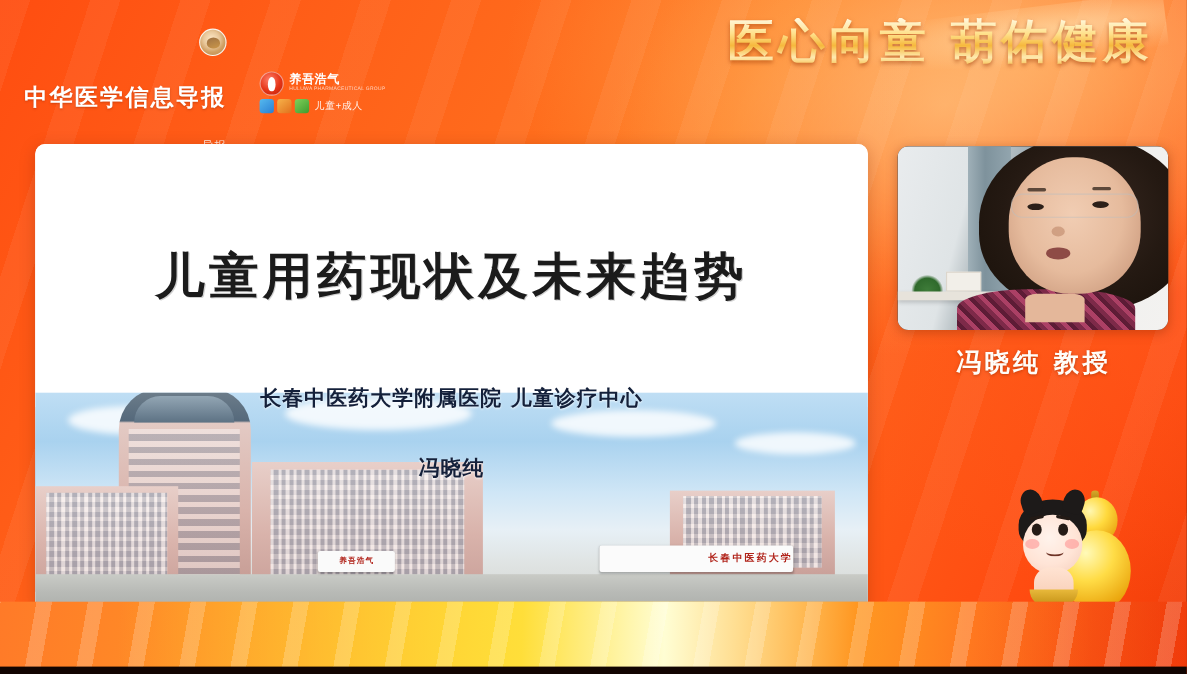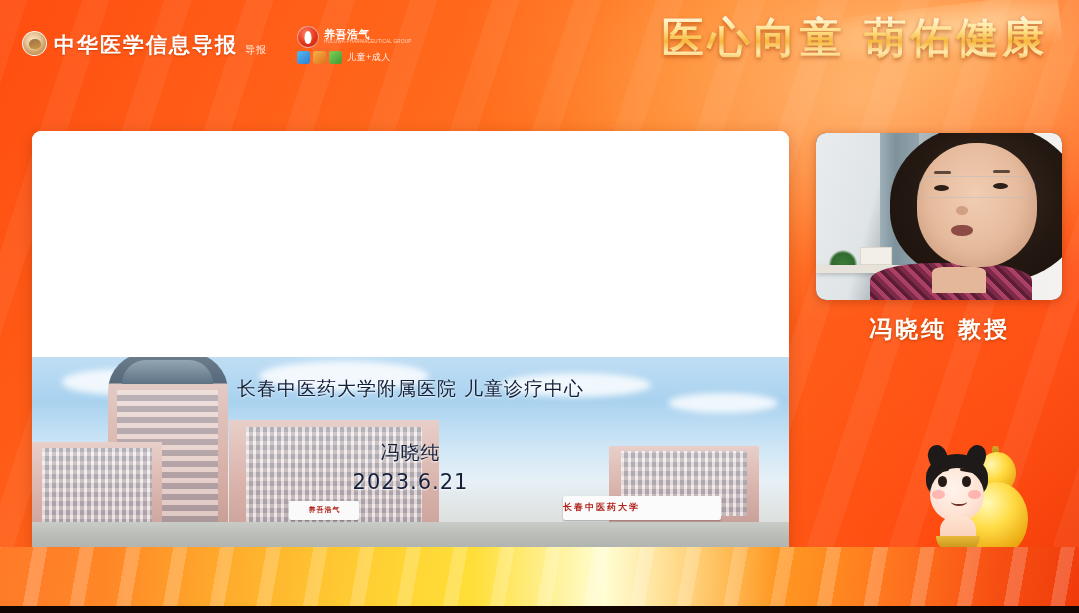--- a/index.html
+++ b/index.html
@@ -32,21 +32,21 @@
     position:absolute; right:-90px; top:-120px;
     width:620px; height:430px;
     background:radial-gradient(ellipse at center, rgba(255,205,140,.55) 0%, rgba(255,180,100,.22) 45%, rgba(255,160,80,0) 72%);
     transform:rotate(-16deg);
     pointer-events:none;
   }
 
   
   #logos{ position:absolute; left:22px; top:26px; display:flex; align-items:center; gap:30px; }
 
-  .logo1{ display:flex; align-items:flex-start; gap:7px; }
+  .logo1{ display:flex; align-items:flex-end; gap:23px;flex-direction:column; }
   .logo1 .seal{
     width:25px;height:25px;border-radius:50%;
     background:radial-gradient(circle at 45% 38%, #ffe9c8 0%, #e8c79a 38%, #cf9f63 62%, #b9854a 100%);
     border:1.6px solid rgba(255,255,255,.88);
     position:relative; flex:none;
   }
   .logo1 .seal:after{
     content:""; position:absolute; left:50%; top:50%;
     width:12px;height:10px; transform:translate(-50%,-50%);
     border-radius:50% 50% 45% 45%;
@@ -150,47 +150,47 @@
     content:""; position:absolute; left:12%; top:4%; right:12%; height:13%;
     background:linear-gradient(180deg,#93a6b4,#5d7284);
     border-radius:30px 30px 0 0;
   }
   #ground{
     position:absolute; left:0;right:0;bottom:0;height:18%;
     background:linear-gradient(180deg,#c9cbc6 0%, #b8bab6 45%, #a9aca8 100%);
   }
   #sign{
     position:absolute; right:9%; bottom:19%;
-    width:158px; height:24px;
+    width:176px; height:24px;
     background:#fbfbfb; border-radius:2px;
-    display:flex; align-items:center; justify-content:flex-start;
+    display:flex; align-items:center; justify-content:flex-end;
     box-shadow:0 1px 2px rgba(0,0,0,.25);
   }
   #sign span{ font-size:9px; color:#b1241b; letter-spacing:2px; font-weight:bold; }
   #sign2{
     position:absolute; left:34%; bottom:19%;
     width:70px; height:19px; background:#fafafa; border-radius:2px;
     display:flex;align-items:center;justify-content:center;
     box-shadow:0 1px 2px rgba(0,0,0,.22);
   }
   #sign2 span{ font-size:7px;color:#b1241b;letter-spacing:1px;font-weight:bold; }
 
   #slide-title{
     position:absolute; left:0; right:0; top:90px;
     text-align:center;
     font-family:"DejaVu Sans", sans-serif;
     font-size:45px; font-weight:bold; letter-spacing:4px;
     color:#1b1b1b;
     text-shadow:1px 1px 0 rgba(0,0,0,.18);
   }
   #slide-sub{
-    position:absolute; left:0; right:0; top:244px;
+    position:absolute; left:0; right:0; top:218px;
     text-align:center; color:#14203a;
     font-family:"DejaVu Sans", sans-serif;
-    font-weight:normal;
+    font-weight:bold;
     text-shadow:0 1px 2px rgba(255,255,255,.85);
   }
   #slide-sub .l{ font-size:19px; letter-spacing:1px; line-height:1.45; }
   #slide-sub .l.name{ font-size:19px;margin-top:36px; }
   #slide-sub .l.date{ font-size:21px; letter-spacing:1px; margin-top:1px; }
 
   
   #video{
     position:absolute; left:816px; top:133px;
     width:246px; height:167px;
@@ -379,25 +379,25 @@
 
       <div id="ground"></div>
       <div id="sign">
         <span>长春中医药大学</span>
       </div>
       <div id="sign2">
         <span>养吾浩气</span>
       </div>
     </div>
 
+    <div id="slide-title">儿童用药现状及未来趋势</div>
 
     <div id="slide-sub">
       <div class="l">长春中医药大学附属医院 儿童诊疗中心</div>
       <div class="l name">冯晓纯</div>
-      <div class="l date">2023.6.21</div>
     </div>
   </div>
 
   <div id="video">
     <div id="v-wall"></div>
     <div id="v-curtain"></div>
     <div id="v-plant"></div>
     <div id="v-table"></div>
     <div id="v-box"></div>
     <div id="v-hair"></div>

